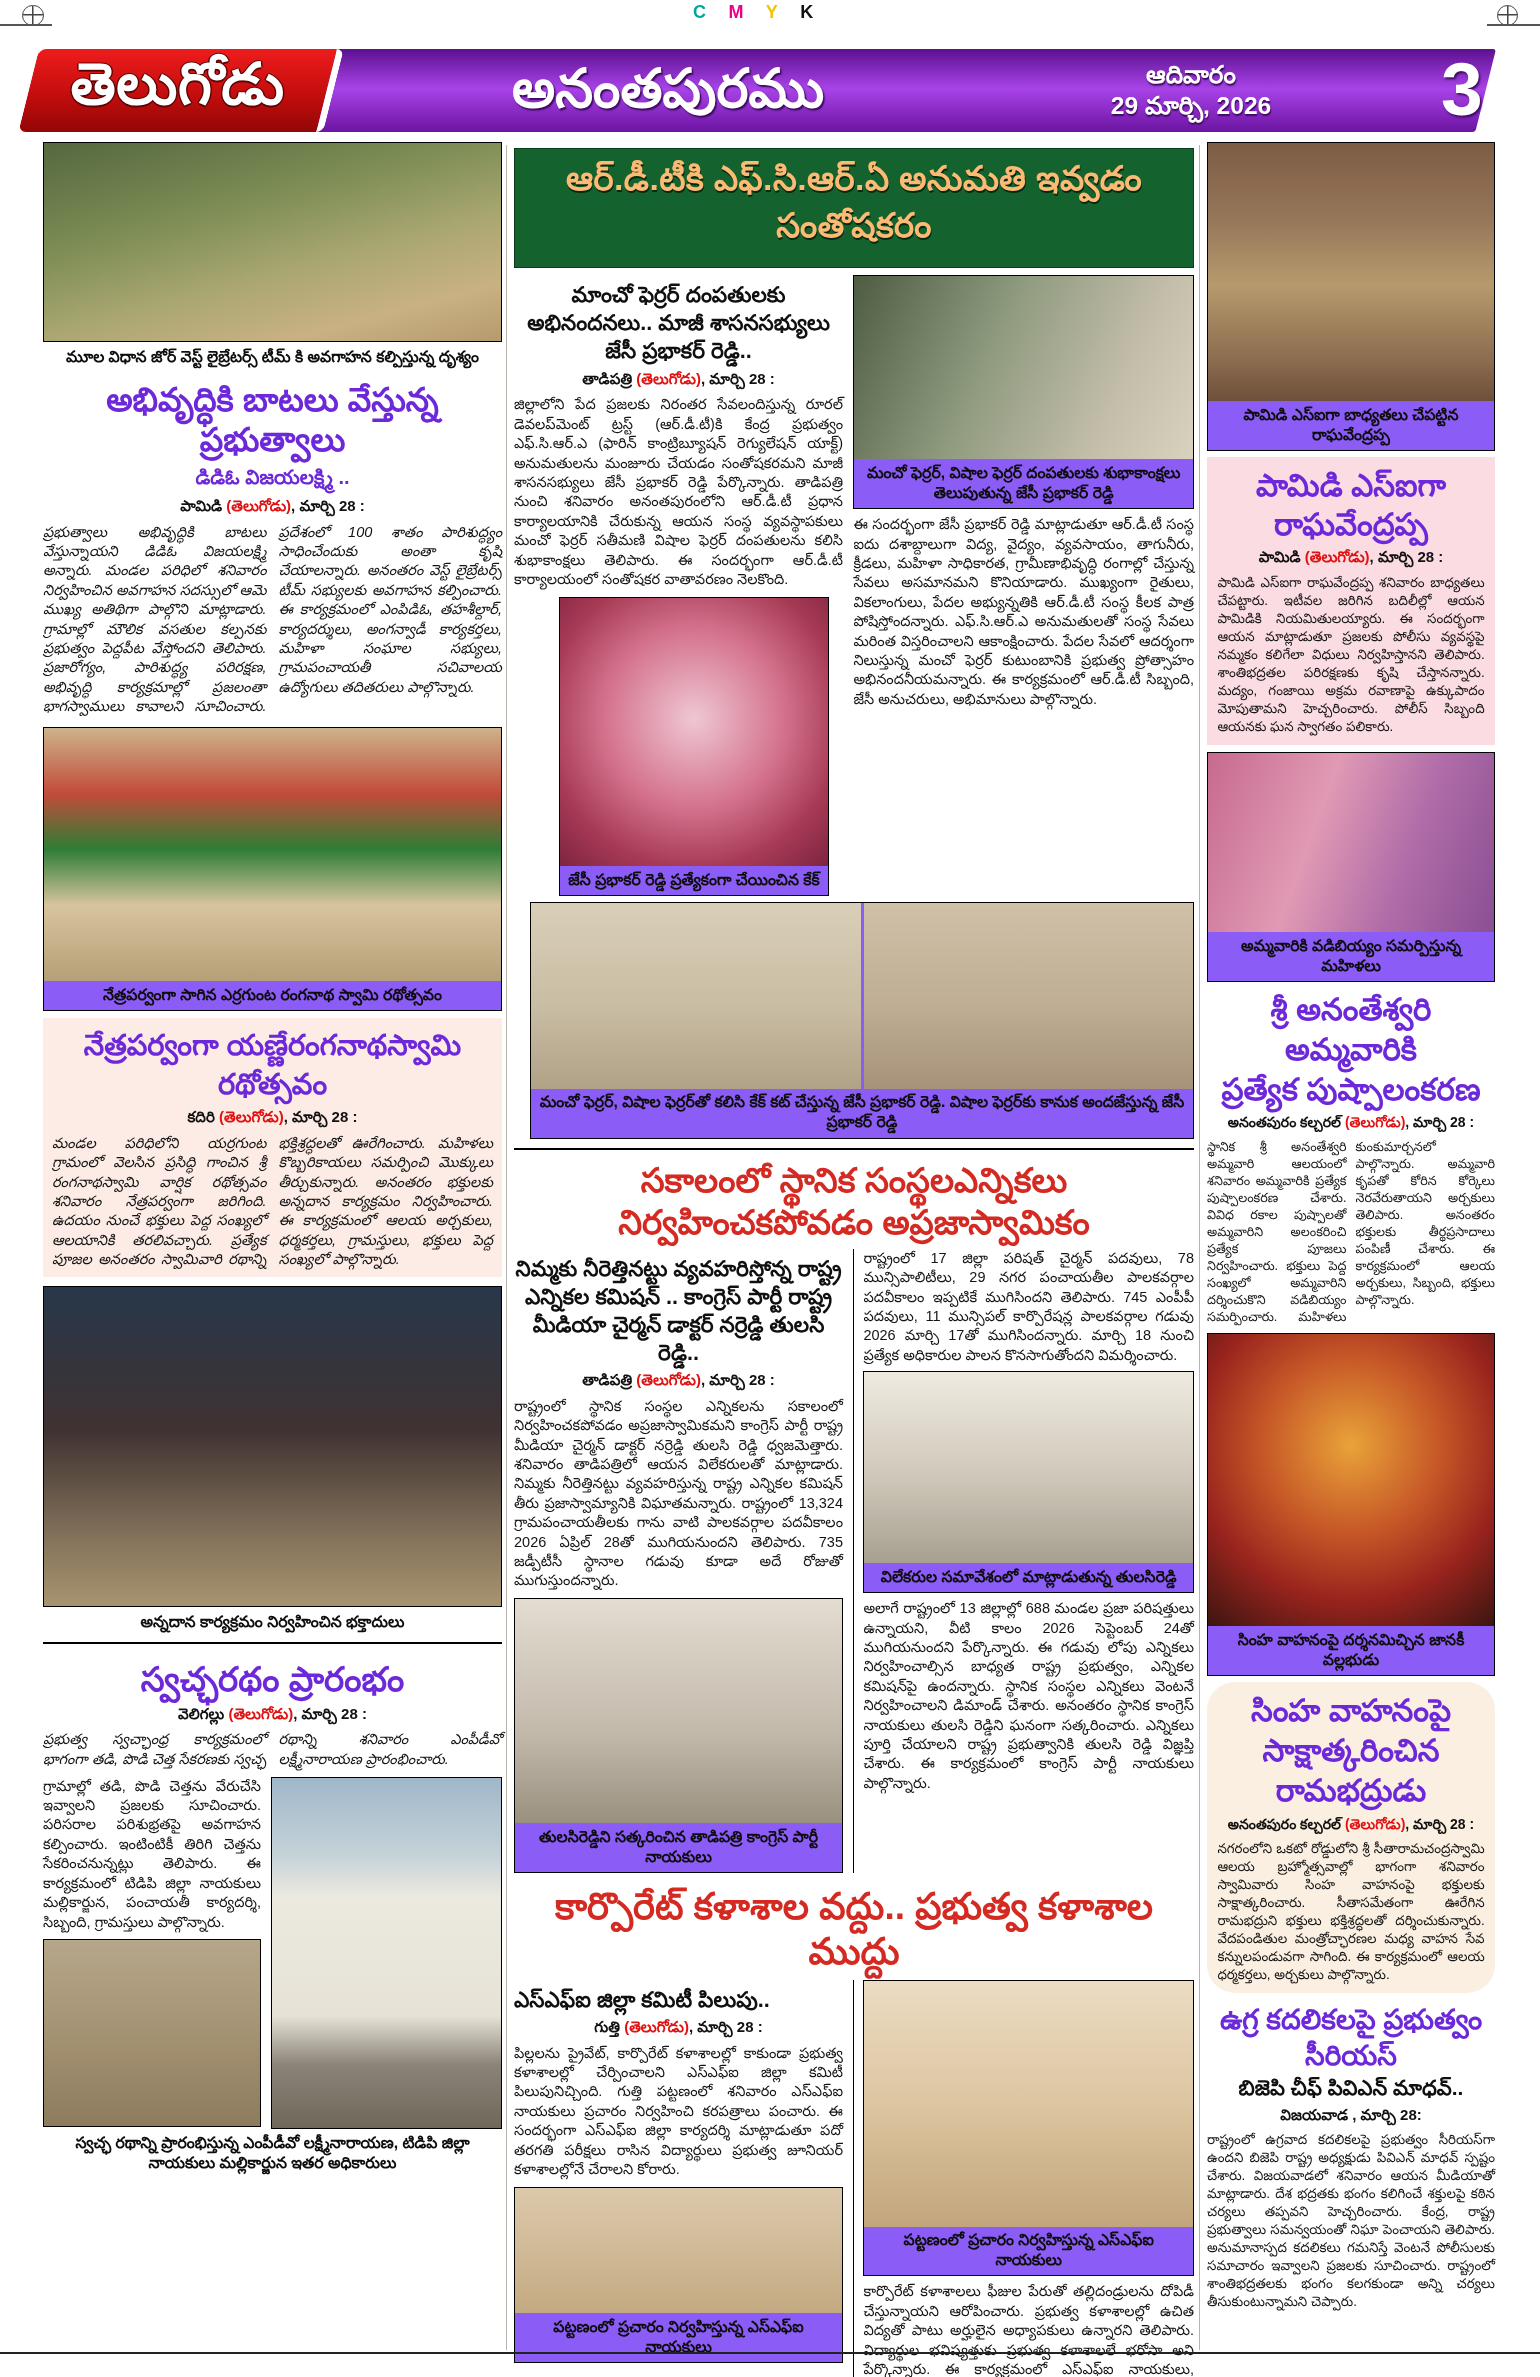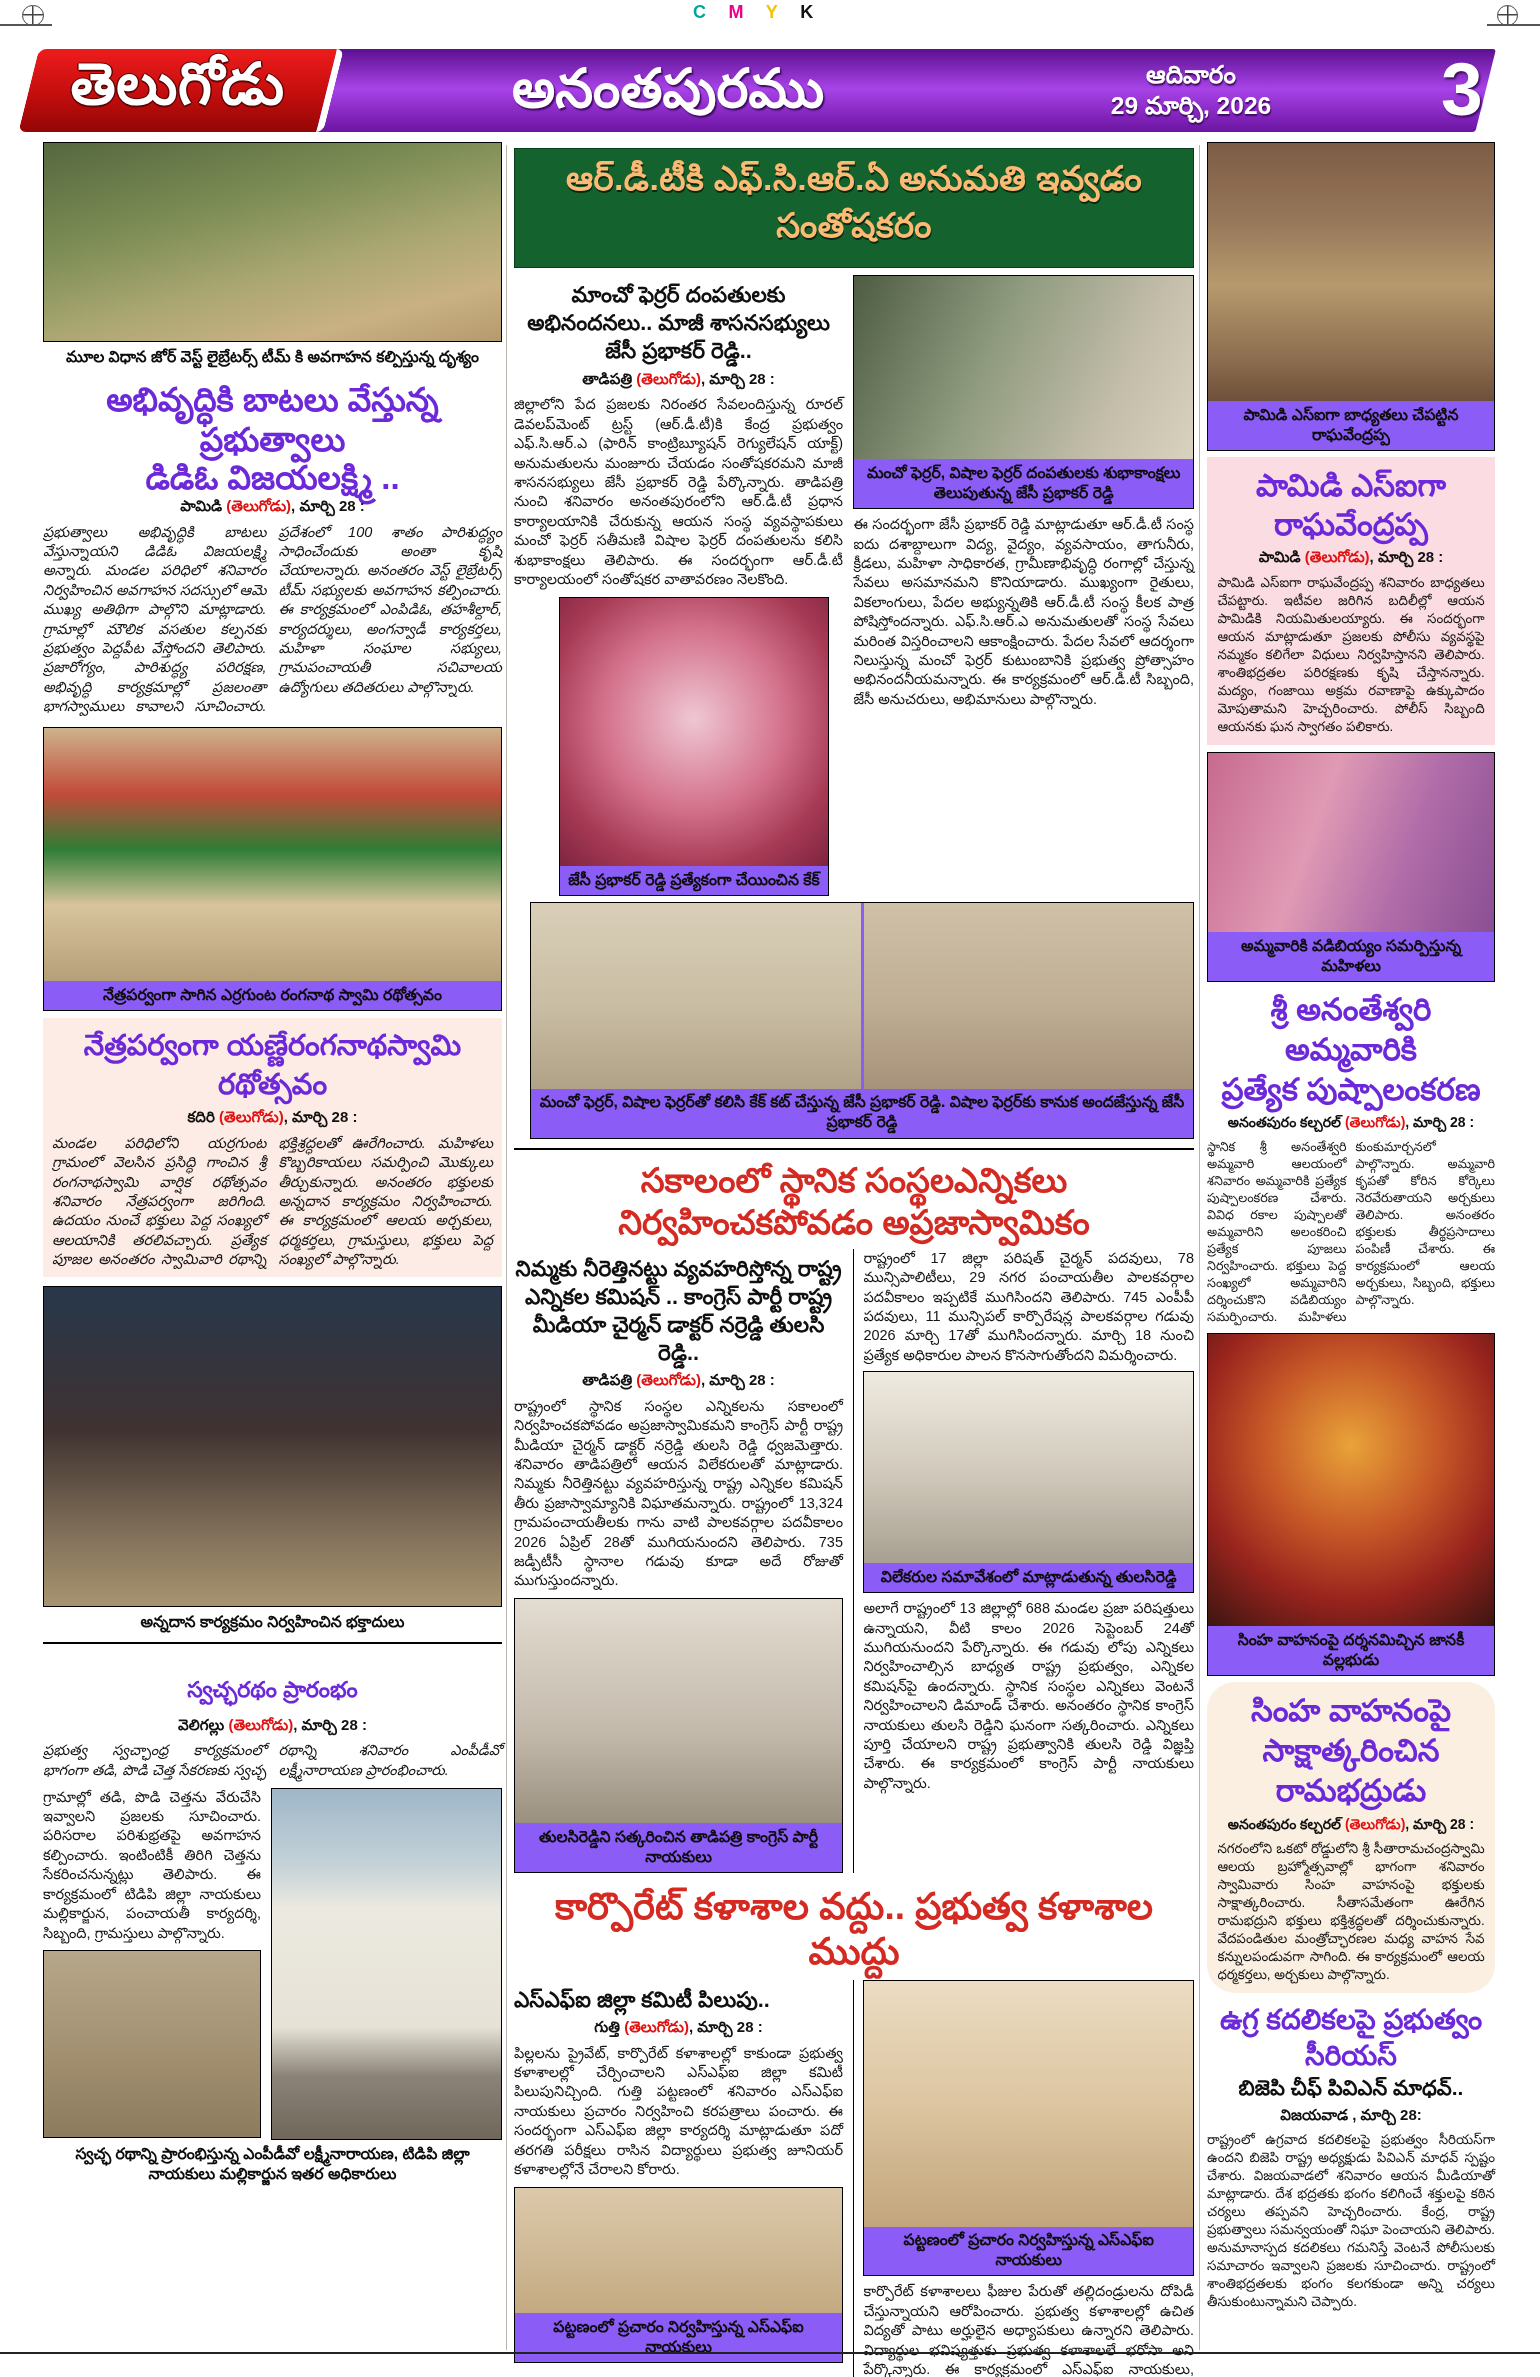--- a/index.html
+++ b/index.html
@@ -80,23 +80,23 @@
   .ph-pressmeet{height:191px;background:linear-gradient(180deg,#efeae0 0%,#cfc8ba 55%,#a7a091 100%);}
   .ph-felicitation{height:224px;background:linear-gradient(180deg,#e3dcd0 0%,#c2b9ab 60%,#99907f 100%);}
   .ph-campaign1{height:246px;background:linear-gradient(180deg,#ecdcc3 0%,#dcc5a0 50%,#c2a57c 100%);}
   .ph-campaign2{height:125px;background:linear-gradient(180deg,#dcc9ab 0%,#c4aa82 100%);}
   .ph-si{height:258px;background:linear-gradient(180deg,#7d5c45 0%,#97775a 30%,#b69a6d 55%,#8a6b4e 85%,#6e4f3a 100%);}
   .ph-women{height:179px;background:linear-gradient(110deg,#c76a8e 0%,#e09ab4 38%,#b06ca8 68%,#8a4f93 100%);}
   .ph-goddess{height:292px;background:radial-gradient(circle at 50% 38%,#e9a339 0%,#c65827 38%,#97231d 68%,#3c1510 100%);}
 
   
   .h-left1{font-size:33px;line-height:40px;margin-top:9px;}
-  .h-left1-sub{font-size:33px;line-height:31px;margin-top:1.5px;}
+  .h-left1-sub{font-size:20px;line-height:31px;margin-top:1.5px;}
   .h-left2{font-size:29px;line-height:39px;}
-  .h-left3{font-size:22px;line-height:42px;margin-top:25px;}
+  .h-left3{font-size:34px;line-height:42px;margin-top:14px;}
   .h-c-red1{font-size:34px;line-height:42px;margin:9px 0 3px;}
   .h-c-red2{font-size:37px;line-height:45px;margin:10.4px 0 3px;}
   .h-r1{font-size:31px;line-height:39px;}
   .h-r2{font-size:31px;line-height:40px;margin-top:7.5px;}
   .h-r3{font-size:31px;line-height:40px;}
   .h-r4{font-size:28px;line-height:36px;margin-top:9px;}
   .sub-c{font-size:21.6px;line-height:28px;margin:6px 0 3px;}
   .sub-r4{font-size:21px;line-height:27px;}
   .rbody{font-size:13.4px;line-height:18px;}
   .rbody2{font-size:12.7px;line-height:17px;column-count:2;column-gap:9px;}

